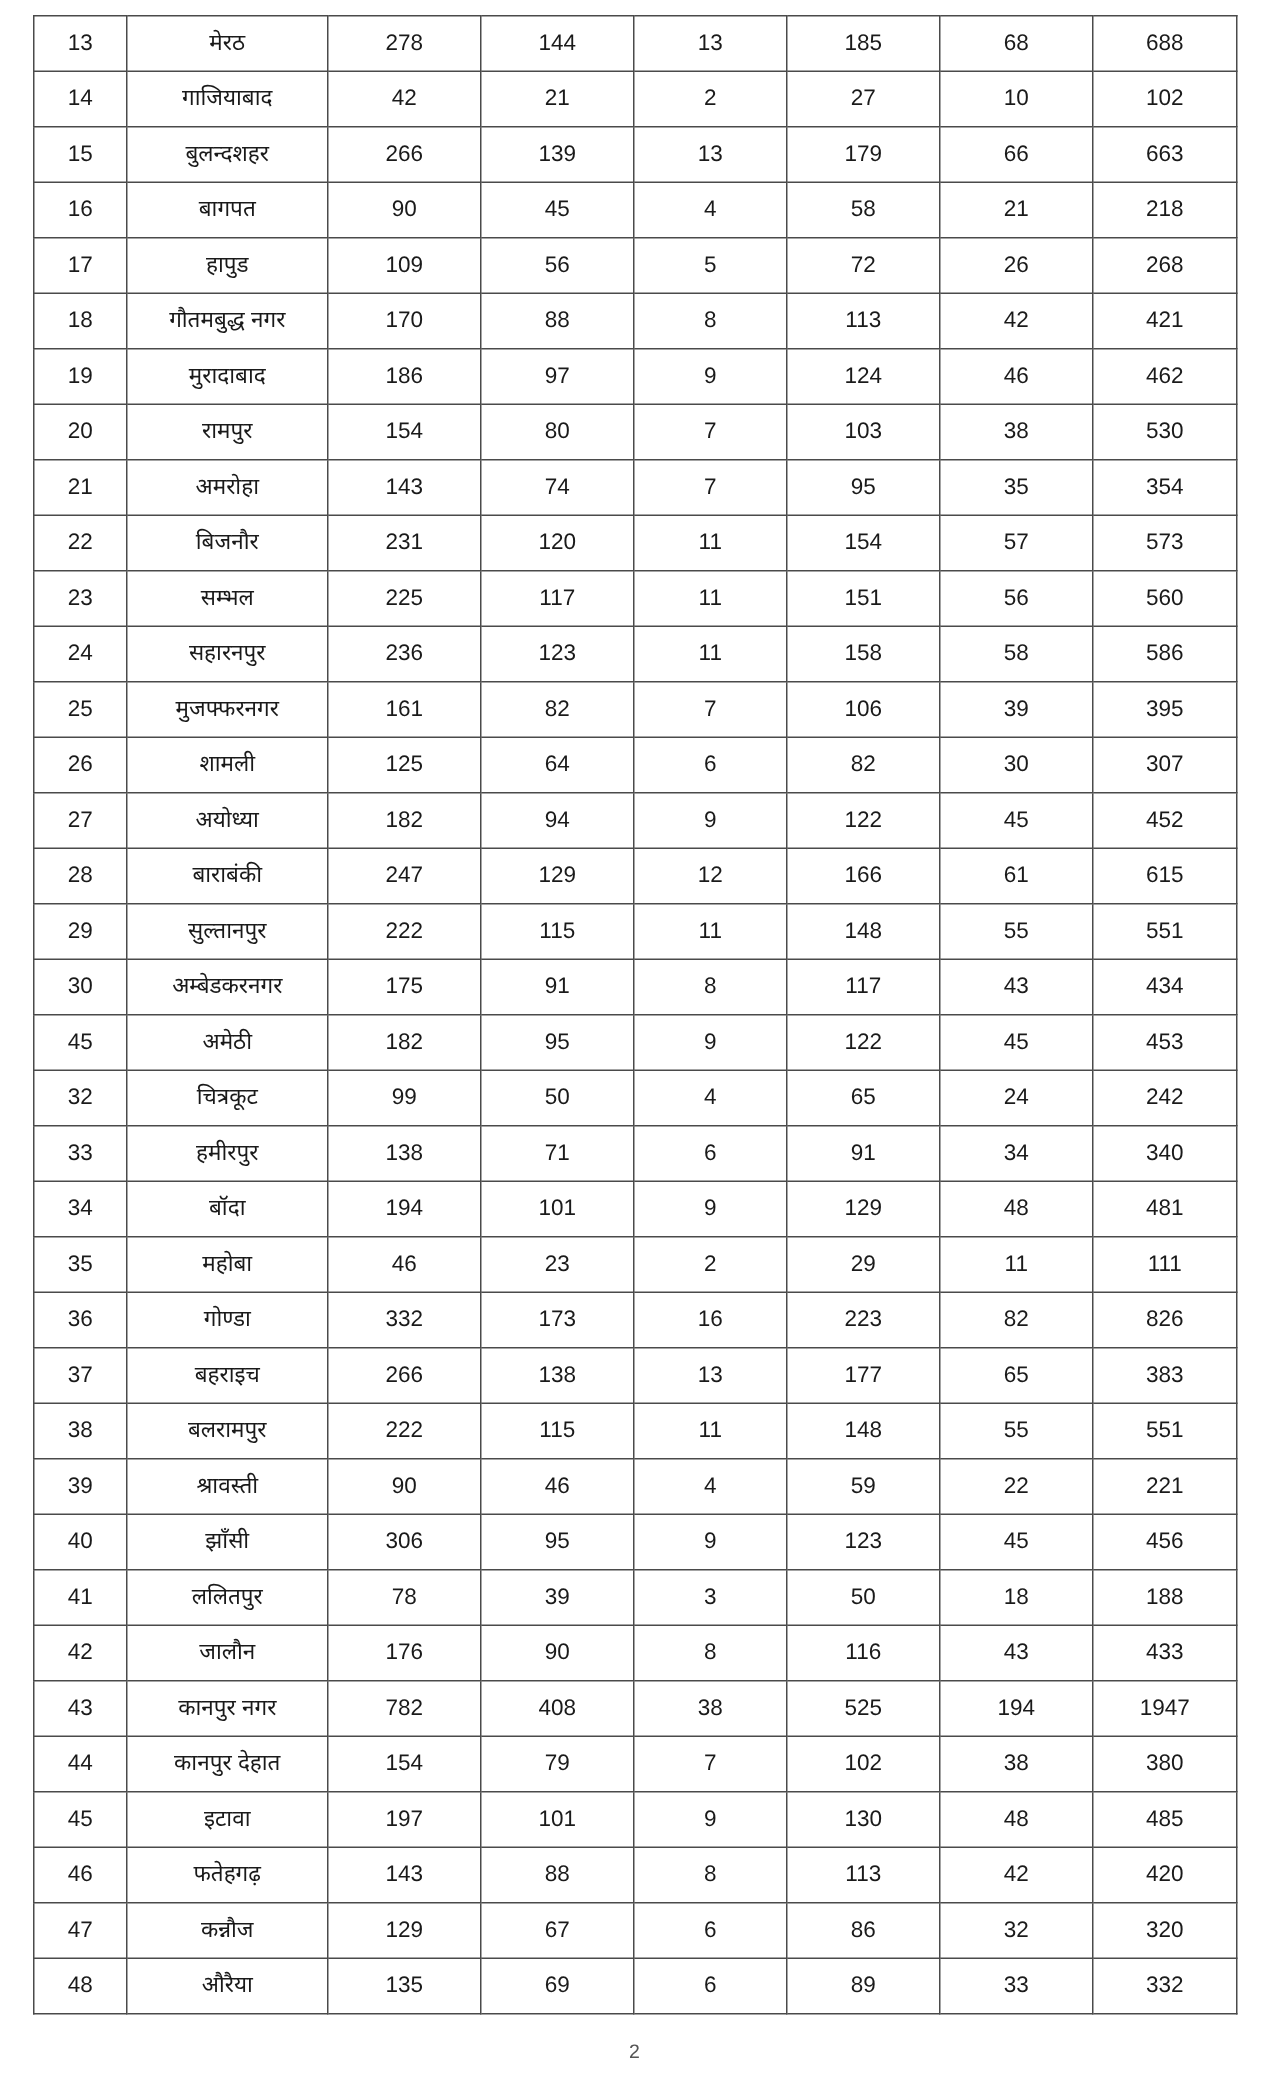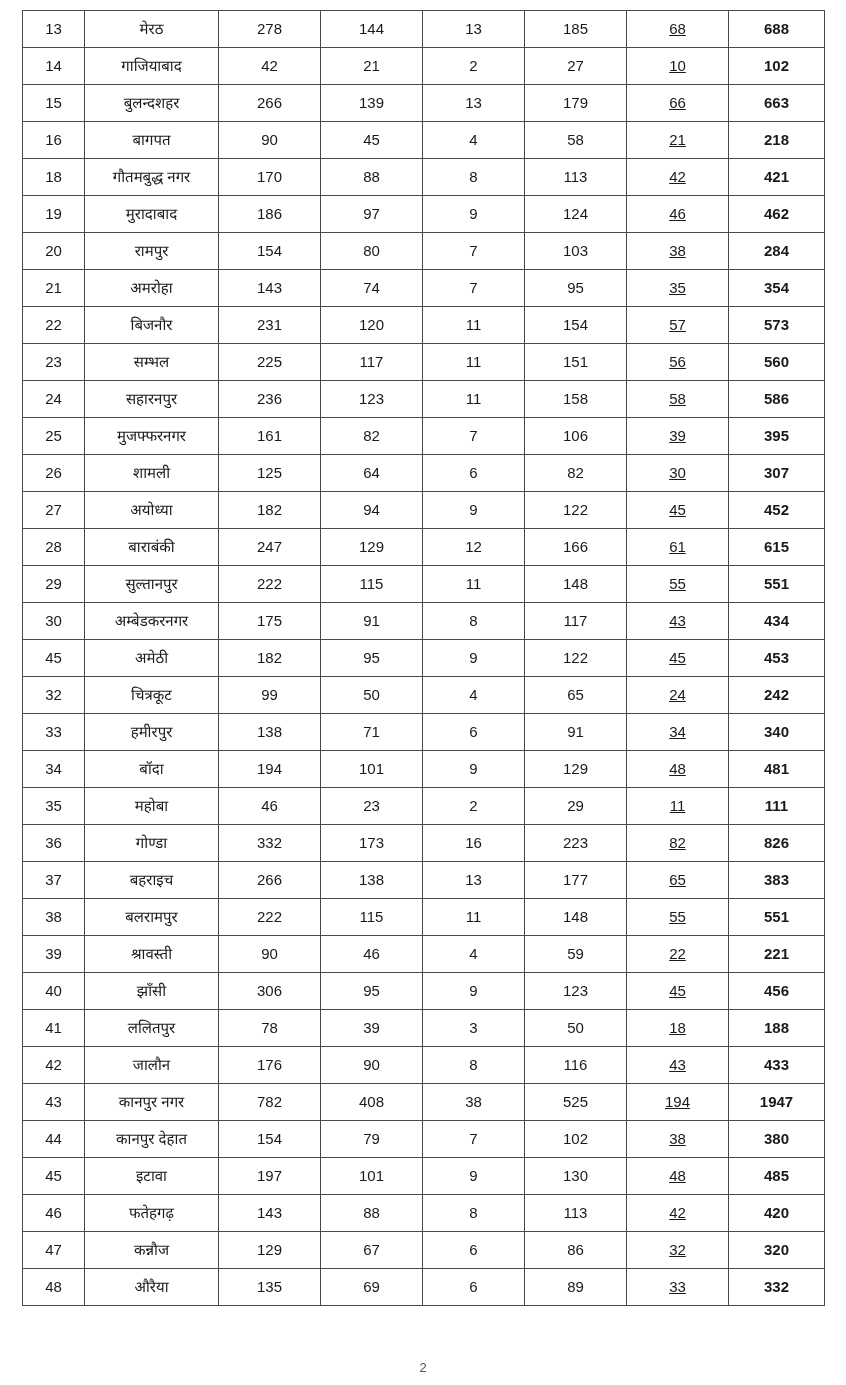--- a/index.html
+++ b/index.html
@@ -35,22 +35,22 @@
     padding: 0 4px;
     line-height: 1.25;
     box-sizing: border-box;
   }
   td.c-sn      { width: 62px; }
   td.c-name    { width: 134px; text-align: left; padding-left: 10px; font-size: 15.5px; }
   td.c-v1      { width: 102px; }
   td.c-v2      { width: 102px; }
   td.c-v3      { width: 102px; }
   td.c-v4      { width: 102px; }
-  td.c-v5      { width: 102px; text-decoration: underline; }
-  td.c-v6      { width: 96px; font-weight: bold; }
+  td.c-v5      { width: 102px; }
+  td.c-v6      { width: 96px; }
   .page-foot {
     position: absolute;
     left: 0;
     top: 1360px;
     width: 846px;
     text-align: center;
     font-size: 13px;
     color: #555;
   }
 </style>
@@ -94,20 +94,30 @@
           <td class="c-sn">16</td>
           <td class="c-name">बागपत</td>
           <td class="c-v1">90</td>
           <td class="c-v2">45</td>
           <td class="c-v3">4</td>
           <td class="c-v4">58</td>
           <td class="c-v5">21</td>
           <td class="c-v6">218</td>
         </tr>
         <tr>
+          <td class="c-sn">17</td>
+          <td class="c-name">हापुड</td>
+          <td class="c-v1">109</td>
+          <td class="c-v2">56</td>
+          <td class="c-v3">5</td>
+          <td class="c-v4">72</td>
+          <td class="c-v5">26</td>
+          <td class="c-v6">268</td>
+        </tr>
+        <tr>
           <td class="c-sn">18</td>
           <td class="c-name">गौतमबुद्ध नगर</td>
           <td class="c-v1">170</td>
           <td class="c-v2">88</td>
           <td class="c-v3">8</td>
           <td class="c-v4">113</td>
           <td class="c-v5">42</td>
           <td class="c-v6">421</td>
         </tr>
         <tr>
@@ -121,21 +131,21 @@
           <td class="c-v6">462</td>
         </tr>
         <tr>
           <td class="c-sn">20</td>
           <td class="c-name">रामपुर</td>
           <td class="c-v1">154</td>
           <td class="c-v2">80</td>
           <td class="c-v3">7</td>
           <td class="c-v4">103</td>
           <td class="c-v5">38</td>
-          <td class="c-v6">284</td>
+          <td class="c-v6">530</td>
         </tr>
         <tr>
           <td class="c-sn">21</td>
           <td class="c-name">अमरोहा</td>
           <td class="c-v1">143</td>
           <td class="c-v2">74</td>
           <td class="c-v3">7</td>
           <td class="c-v4">95</td>
           <td class="c-v5">35</td>
           <td class="c-v6">354</td>

